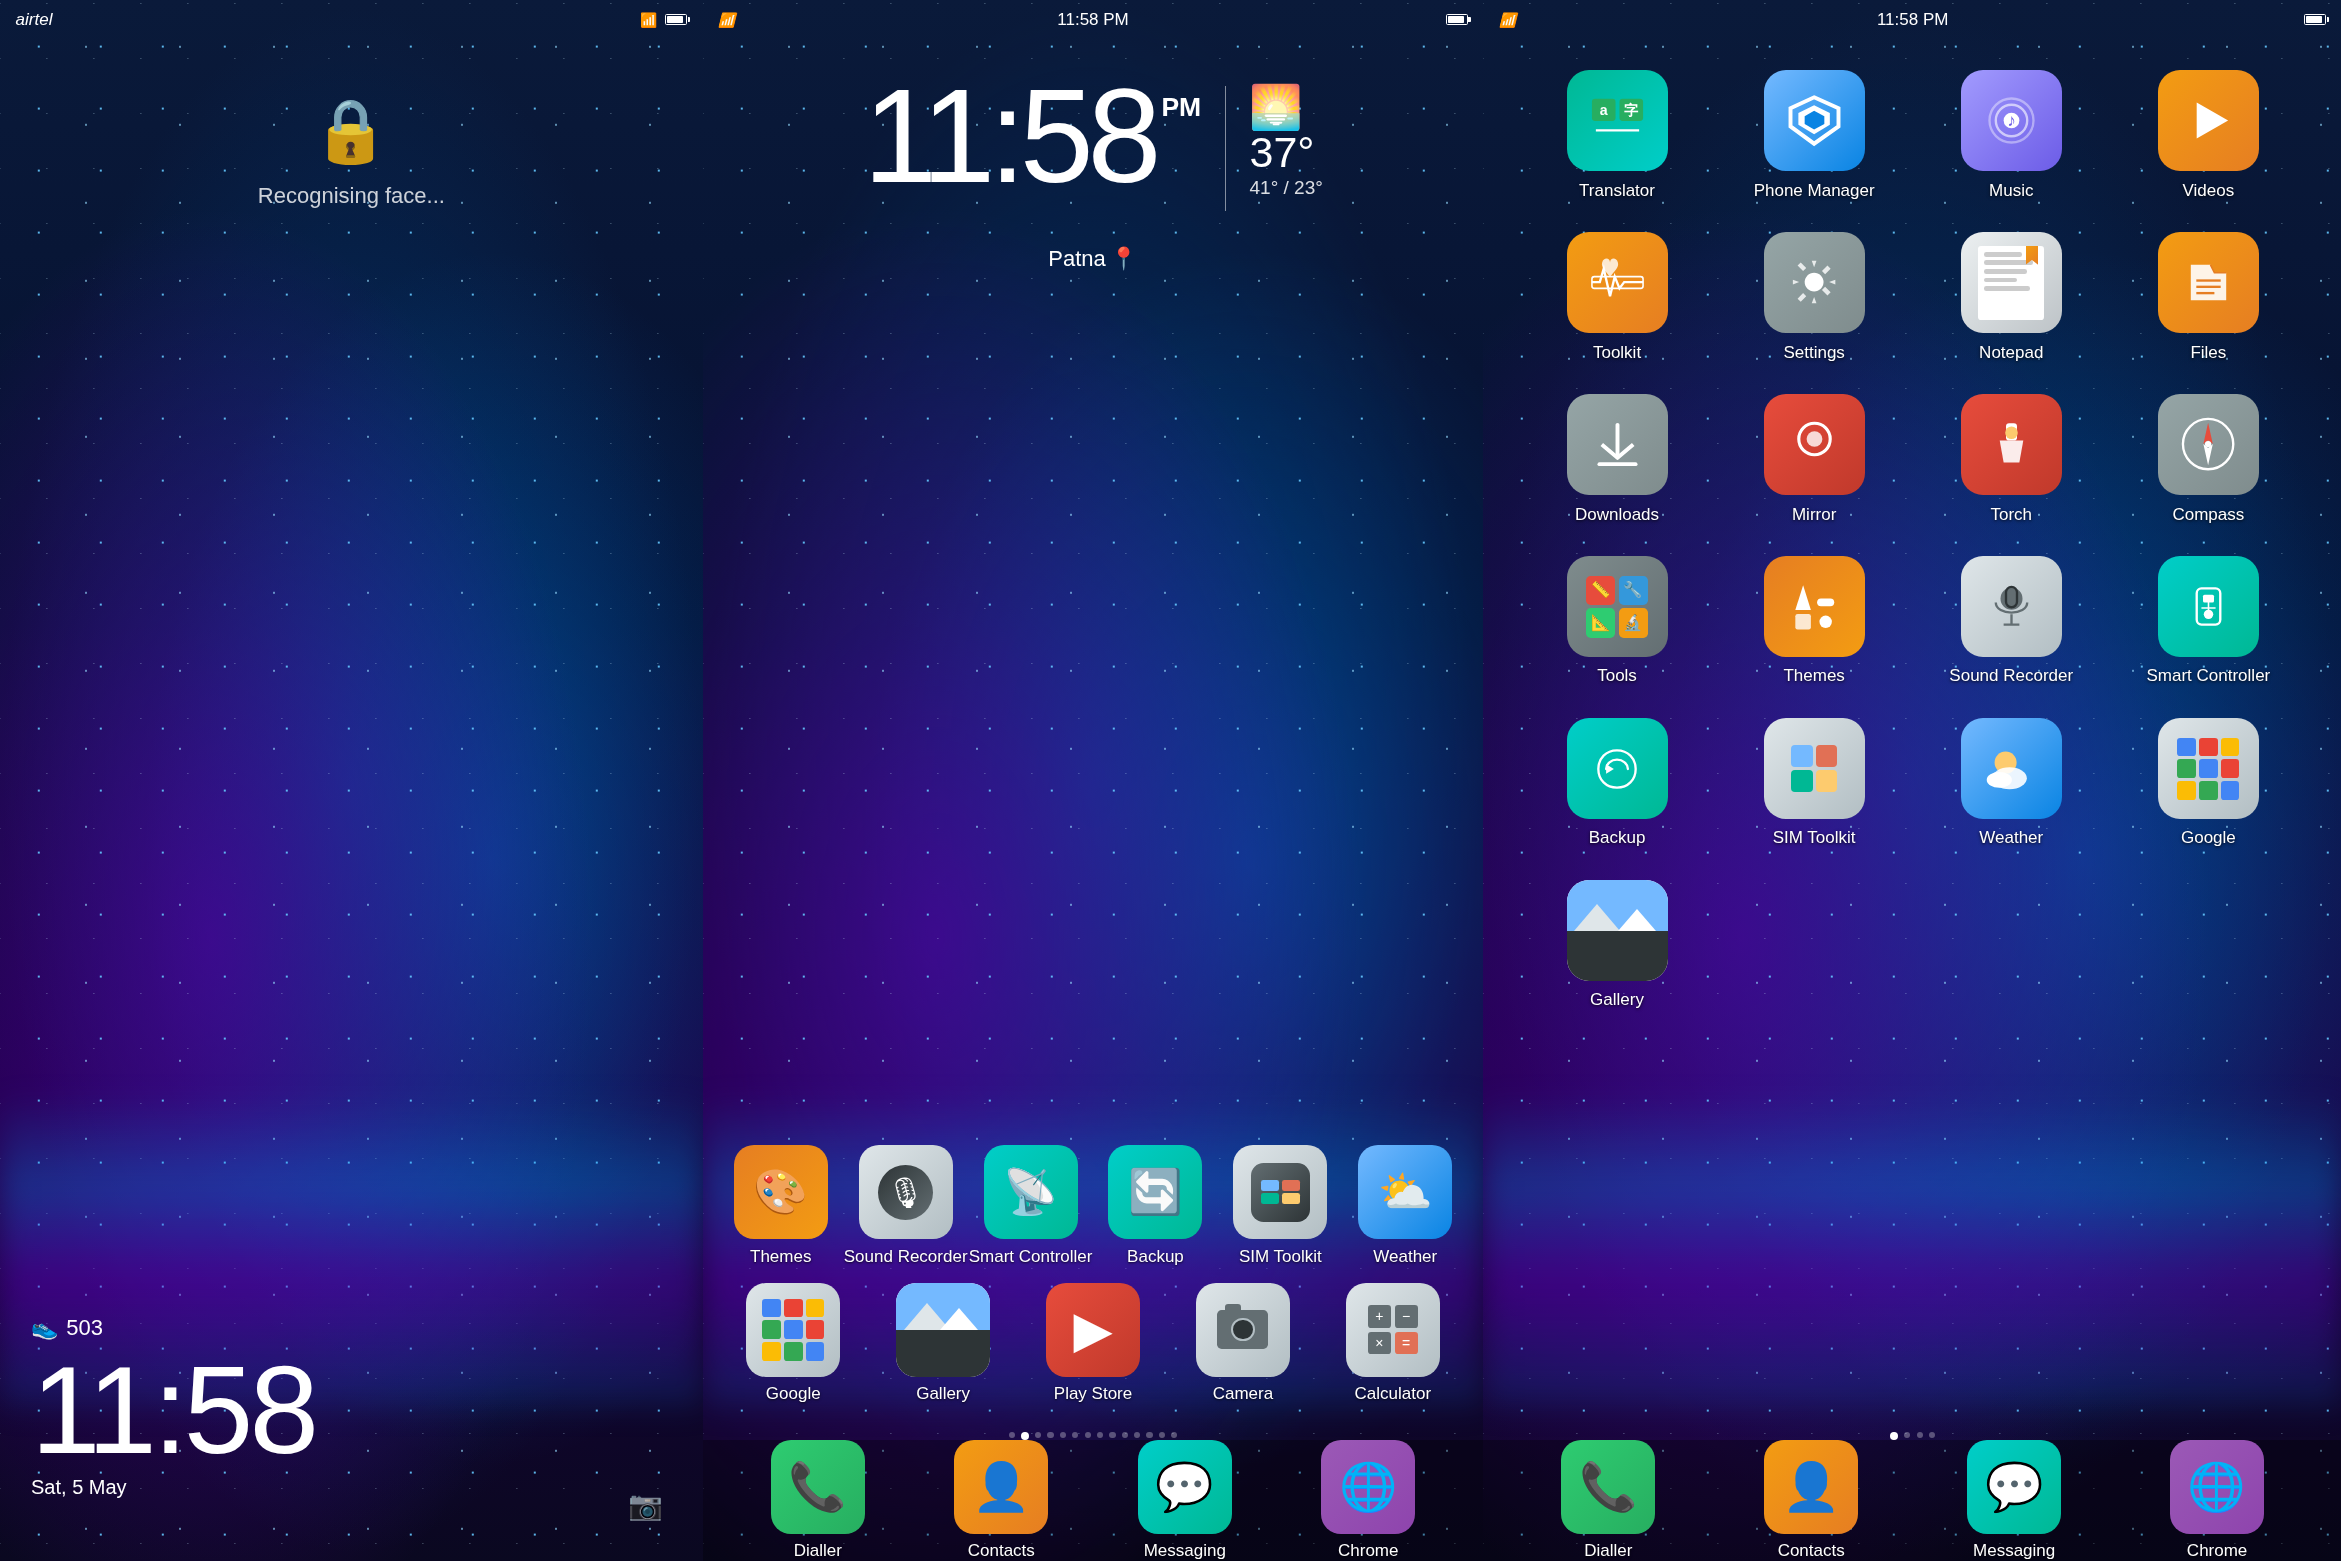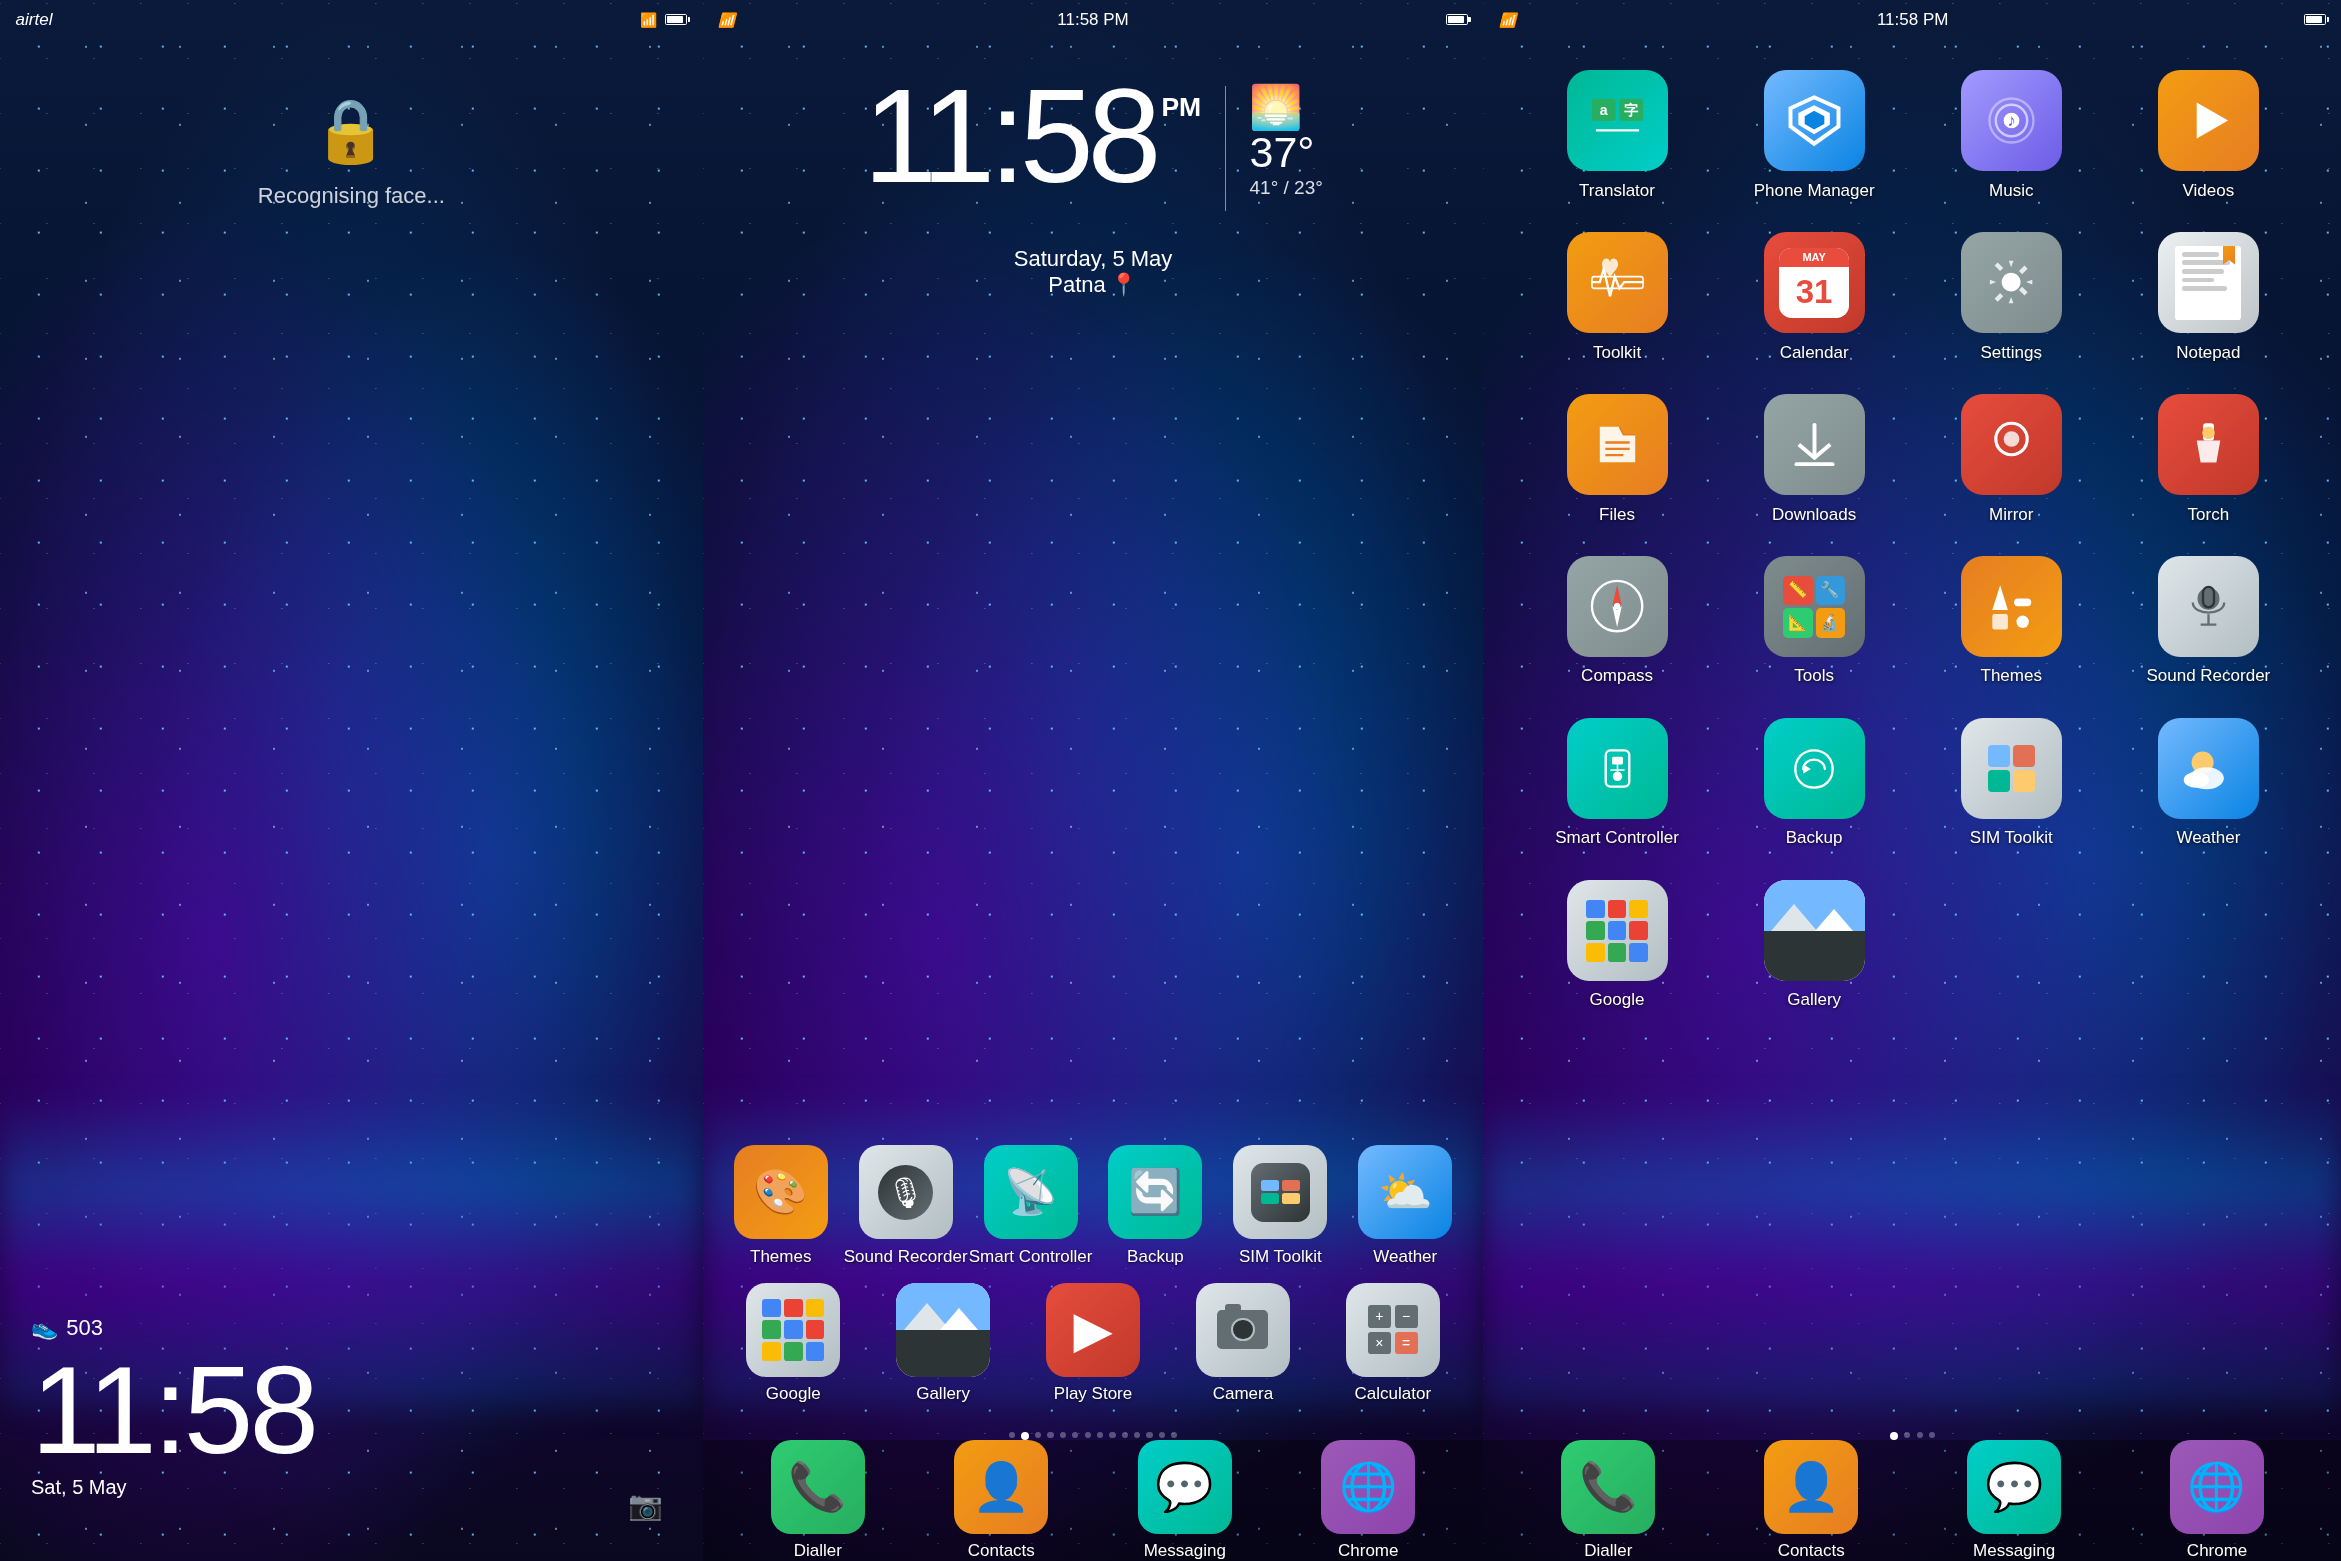--- a/index.html
+++ b/index.html
@@ -534,21 +534,20 @@
     </div>
     <div style="width:1.6px; height:125px; background:rgba(255,255,255,0.5); margin:23.4px 23.4px 0;"></div>
     <div style="display:flex; flex-direction:column; color:white; margin-top:11.7px;">
       <span style="font-size:43px; line-height:1;">🌅</span>
       <span style="font-size:43px; font-weight:200; line-height:1.1;">37°</span>
       <span style="font-size:19px; font-weight:300; opacity:0.85;">41° / 23°</span>
     </div>
   </div>
 
   <div style="position:absolute; top:246px; left:0; right:0; text-align:center; z-index:10; color:white;">
-    <div style="font-size:22px; font-weight:300;">Saturday, 5 May</div>
     <div style="font-size:22px; font-weight:300; display:flex; align-items:center; justify-content:center; gap:4.7px;">
       <span>Patna</span>
       <span>📍</span>
     </div>
   </div>
 
   <div style="position:absolute; bottom:141px; left:0; right:0; z-index:10; padding:0 15.6px;">
 
     <div class="app-row">
       <div class="app-item">
@@ -758,33 +757,20 @@
           <svg width="59" height="59" viewBox="0 0 75 75">
             <rect x="5" y="30" width="65" height="15" rx="3" fill="none" stroke="white" stroke-width="2"></rect>
             <polyline points="5,37 15,37 20,20 28,55 34,30 40,45 46,37 60,37 65,37 70,37" fill="none" stroke="white" stroke-width="3"></polyline>
             <path d="M28,12 C28,6 20,5 18,12 C16,18 23,24 28,30 C33,24 40,18 38,12 C36,5 28,6 28,12Z" fill="white" opacity="0.8"></path>
           </svg>
         </div>
         <span class="drawer-app-label">Toolkit</span>
       </div>
 
 
-      <div class="drawer-app-item">
-        <div class="drawer-app-icon icon-calendar">
-          <div style="background:white;width:70px;height:70px;border-radius:12.5px;display:flex;flex-direction:column;overflow:hidden;">
-            <div style="background:#e74c3c;height:19.5px;display:flex;align-items:center;justify-content:center;">
-              <span style="color:white;font-size:11px;font-weight:bold;">MAY</span>
-            </div>
-            <div style="flex:1;display:flex;align-items:center;justify-content:center;">
-              <span style="font-size:33px;color:#e74c3c;font-weight:bold;">31</span>
-            </div>
-          </div>
-        </div>
-        <span class="drawer-app-label">Calendar</span>
-      </div>
 
       <div class="drawer-app-item">
         <div class="drawer-app-icon icon-settings">
           <svg width="59" height="59" viewBox="0 0 75 75">
             <path d="M37,25 C30.4,25 25,30.4 25,37 C25,43.6 30.4,49 37,49 C43.6,49 49,43.6 49,37 C49,30.4 43.6,25 37,25Z" fill="white"></path>
             <path d="M37,18 L40,10 L34,10 L37,18Z M37,56 L40,64 L34,64 L37,56Z M18,37 L10,40 L10,34 L18,37Z M56,37 L64,40 L64,34 L56,37Z M23,23 L16,16 L20,12 L27,19Z M47,47 L54,54 L58,50 L51,43Z M23,51 L16,58 L20,62 L27,55Z M47,23 L54,16 L58,20 L51,27Z" fill="white" opacity="0.8"></path>
           </svg>
         </div>
         <span class="drawer-app-label">Settings</span>
       </div>

